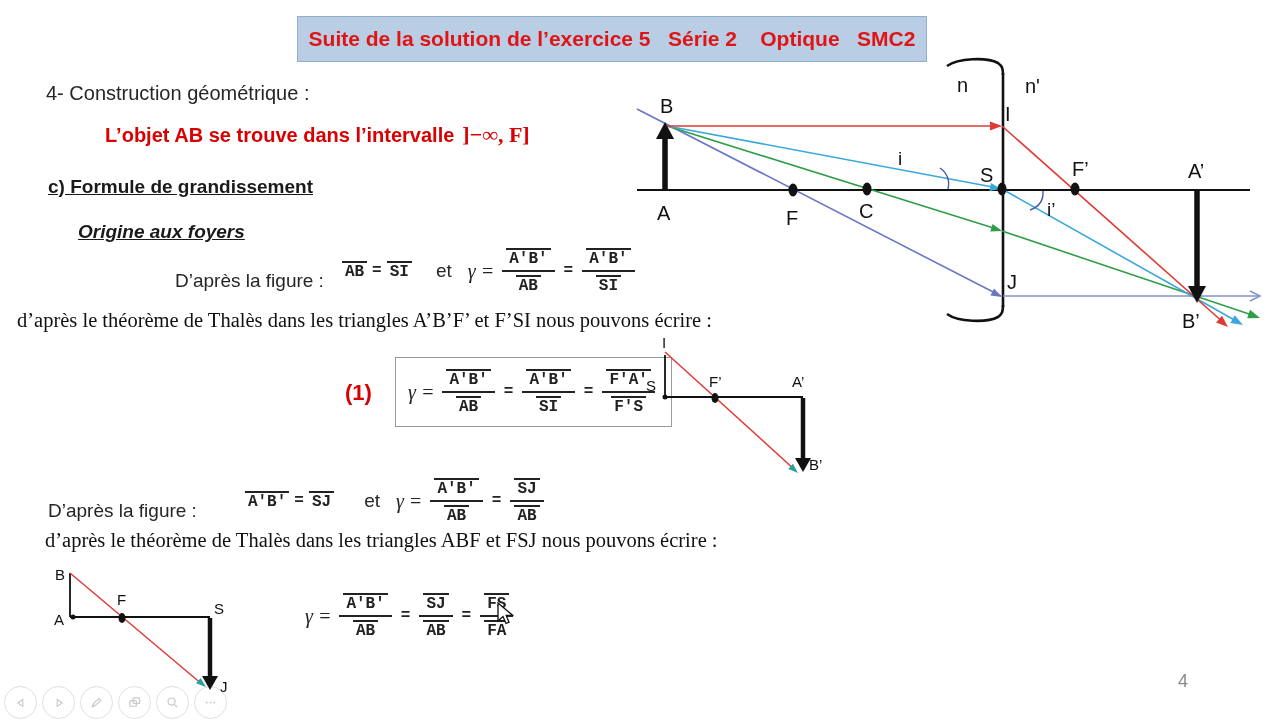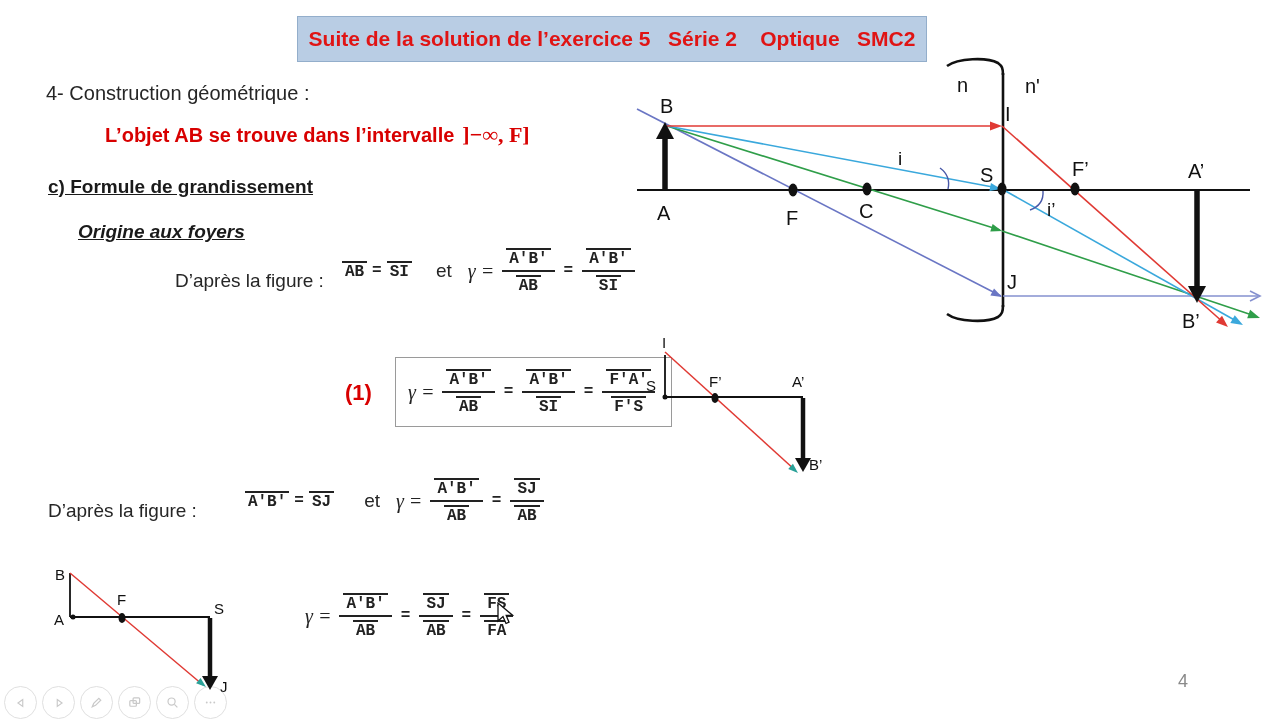--- a/index.html
+++ b/index.html
@@ -65,20 +65,21 @@
       <span class="num"><span class="ol">A'B'</span></span>
       <span class="den"><span class="ol">AB</span></span>
     </span>
     <span class="meq">=</span>
     <span class="frac">
       <span class="num"><span class="ol">A'B'</span></span>
       <span class="den"><span class="ol">SI</span></span>
     </span>
   </div>
 
+  <div class="abs serifline" style="left:17px;top:309px;">d’après le théorème de Thalès dans les triangles A’B’F’ et F’SI nous pouvons écrire :</div>
 
   <div class="abs eqtag" style="left:345px;top:380px;">(1)</div>
   <div class="abs eqbox" style="left:395px;top:357px;height:56px;">
     <span class="gamma">γ =</span>
     <span class="frac">
       <span class="num"><span class="ol">A'B'</span></span>
       <span class="den"><span class="ol">AB</span></span>
     </span>
     <span class="meq">=</span>
     <span class="frac">
@@ -103,20 +104,21 @@
       <span class="num"><span class="ol">A'B'</span></span>
       <span class="den"><span class="ol">AB</span></span>
     </span>
     <span class="meq">=</span>
     <span class="frac">
       <span class="num"><span class="ol">SJ</span></span>
       <span class="den"><span class="ol">AB</span></span>
     </span>
   </div>
 
+  <div class="abs serifline" style="left:45px;top:529px;">d’après le théorème de Thalès dans les triangles ABF et FSJ nous pouvons écrire :</div>
 
   <div class="abs mrow" style="left:305px;top:583px;height:66px;">
     <span class="gamma">γ =</span>
     <span class="frac">
       <span class="num"><span class="ol">A'B'</span></span>
       <span class="den"><span class="ol">AB</span></span>
     </span>
     <span class="meq">=</span>
     <span class="frac">
       <span class="num"><span class="ol">SJ</span></span>

